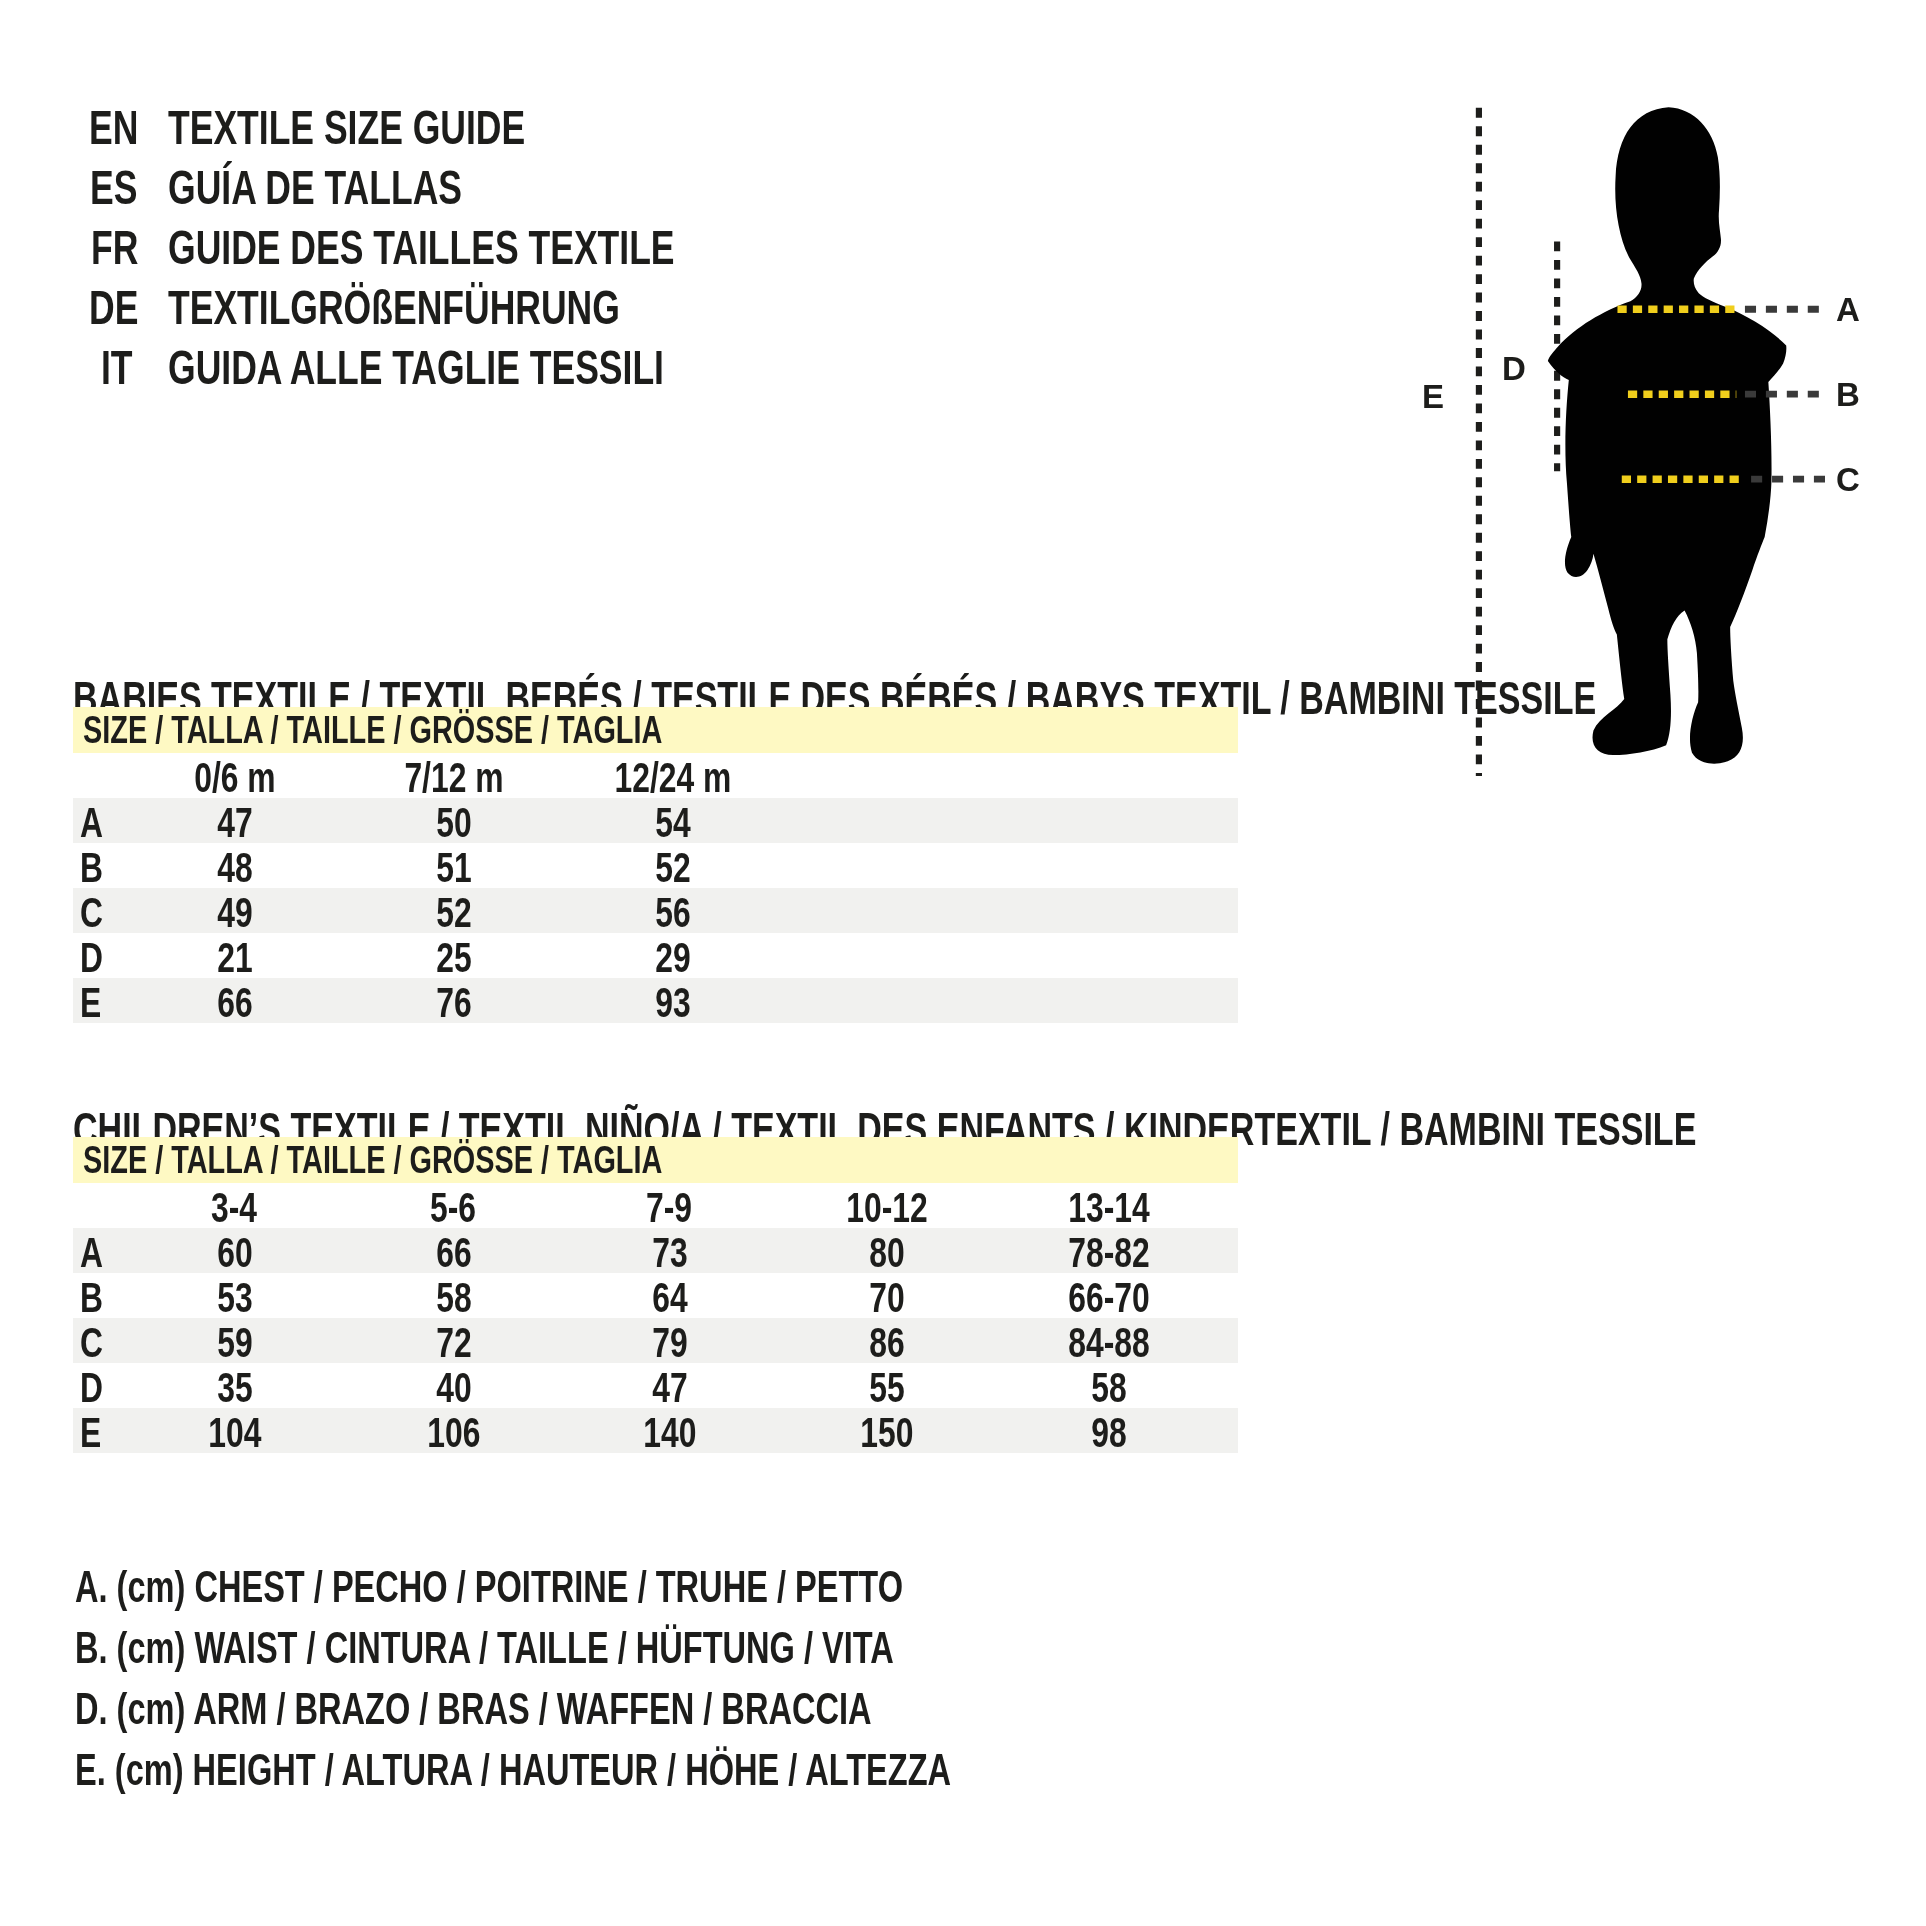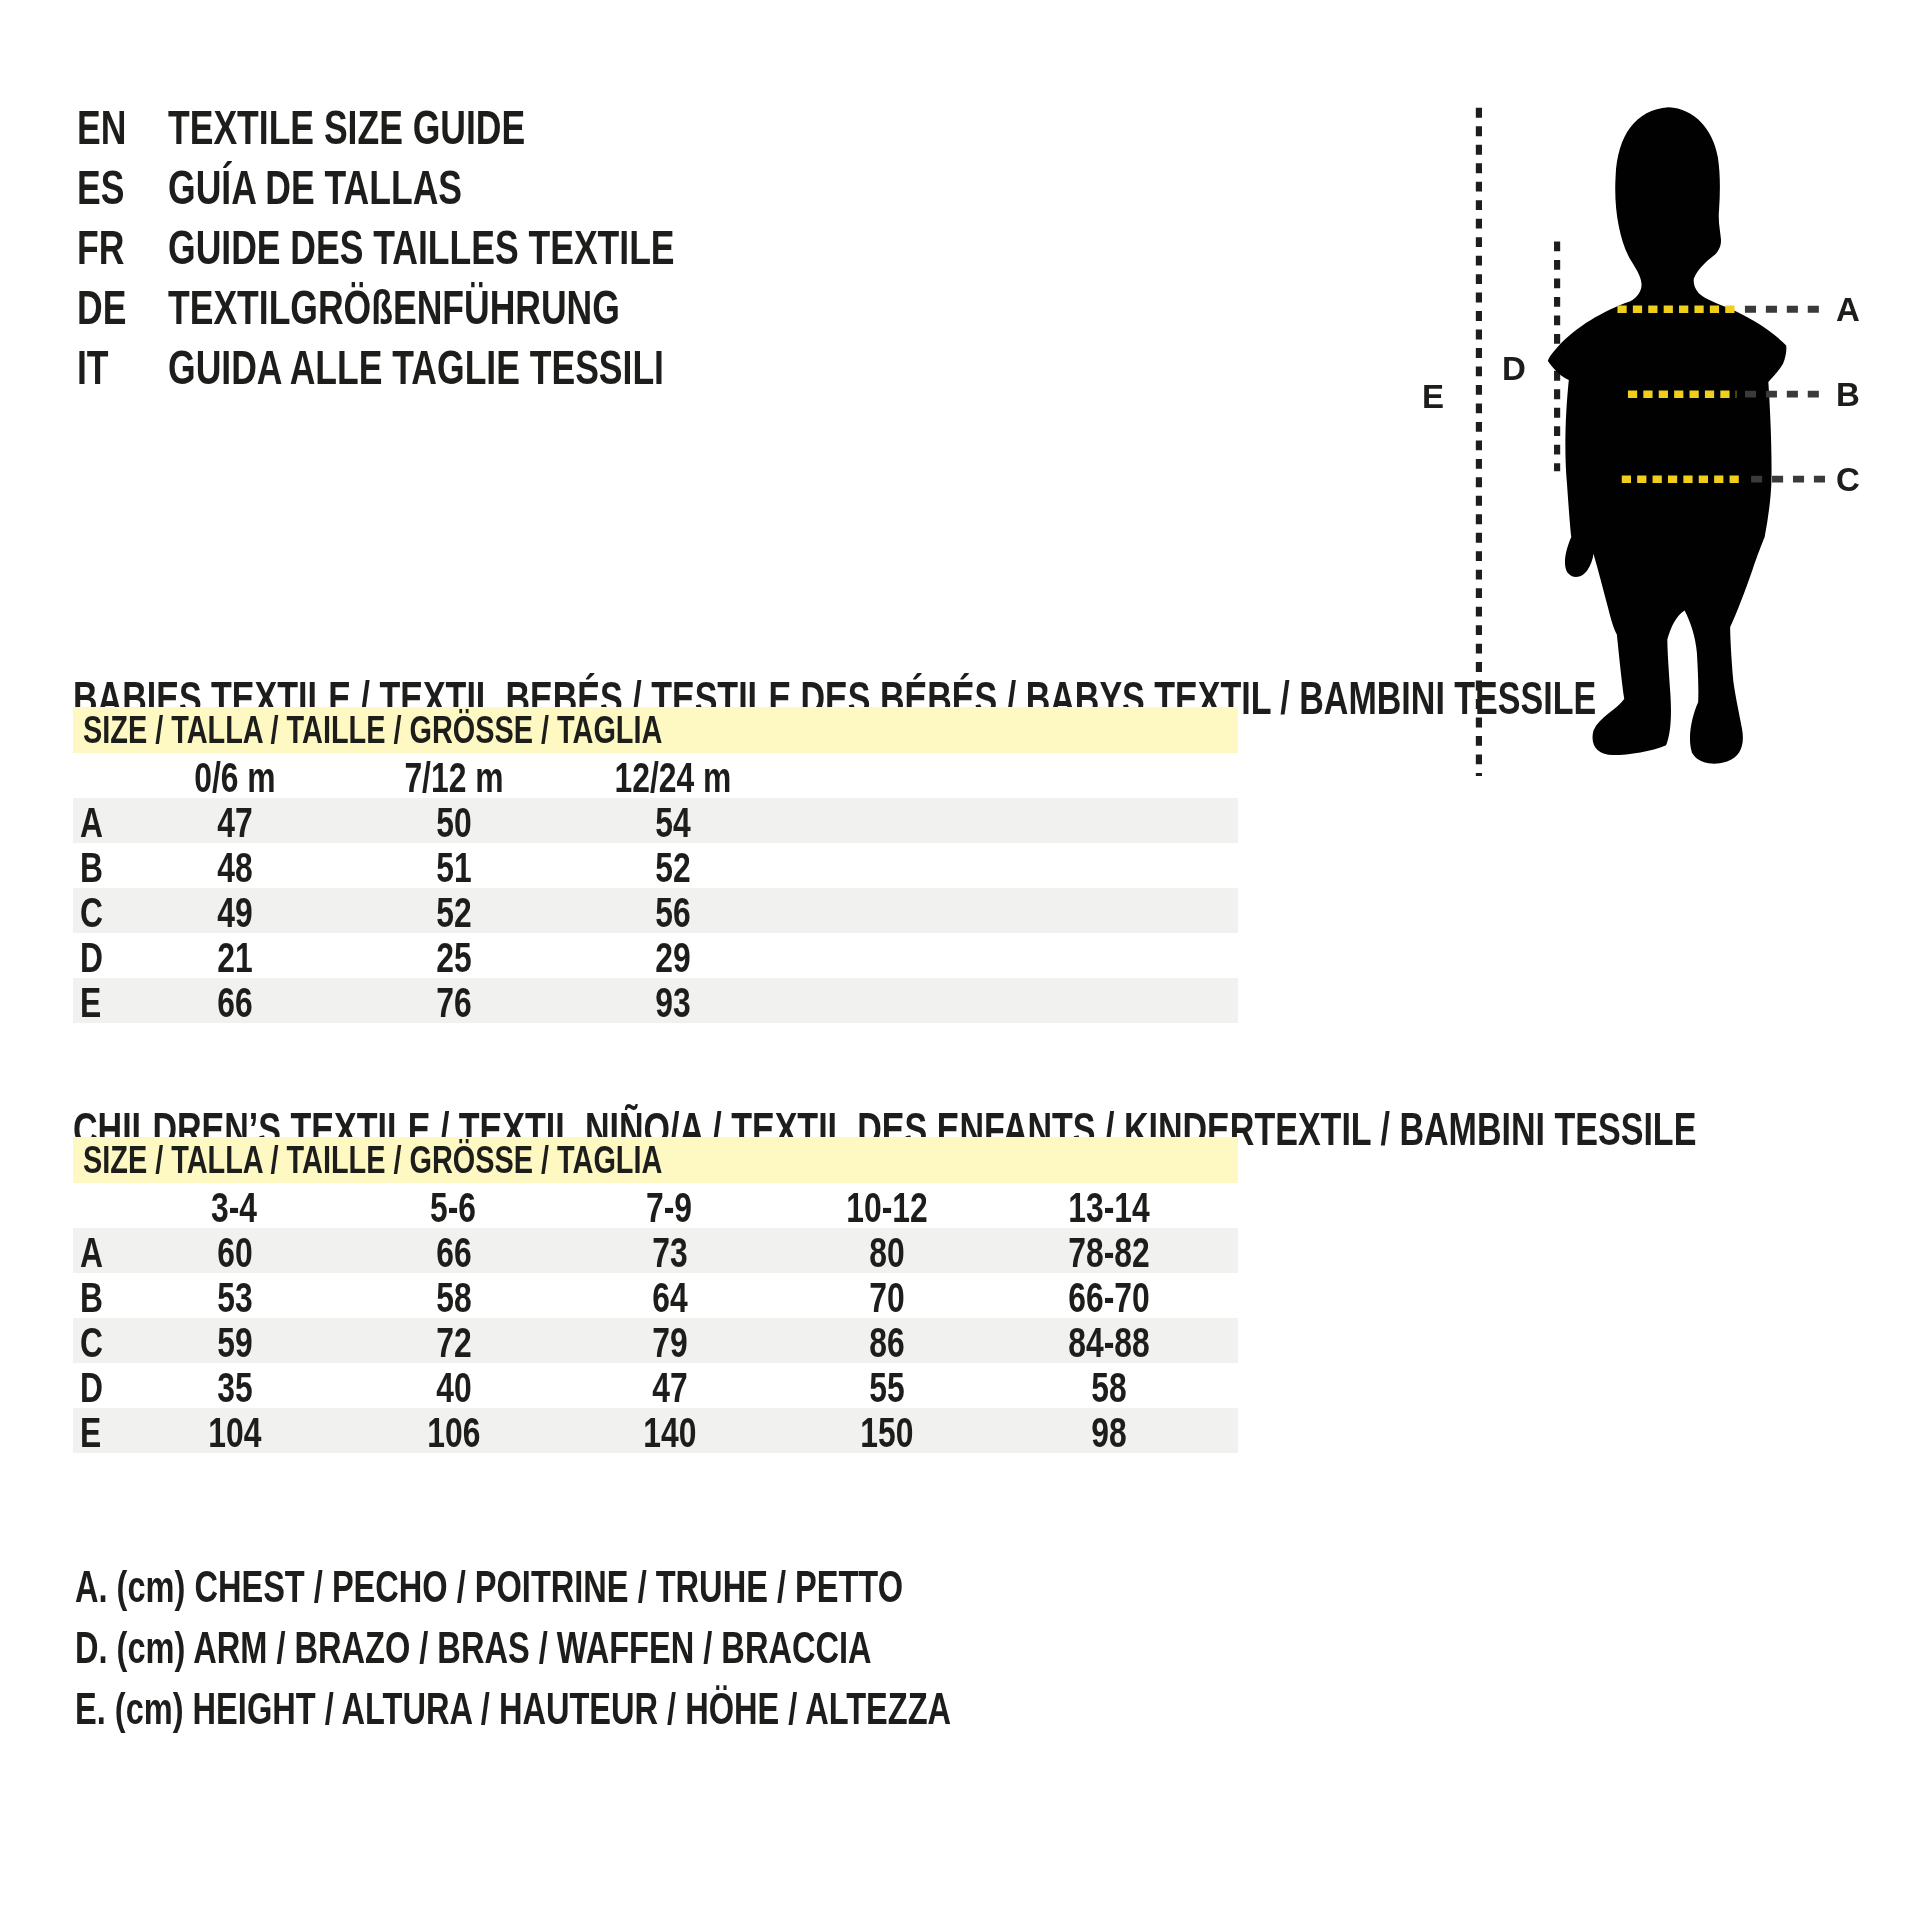--- a/index.html
+++ b/index.html
@@ -9,21 +9,21 @@
     font-family:"Liberation Sans", sans-serif;
     color:#1D1D1B; font-weight:bold;
   }
   
   .cond  { display:inline-block; transform:scaleX(0.74); transform-origin:0 50%; white-space:nowrap; }
   .condc { display:inline-block; transform:scaleX(0.74); transform-origin:50% 50%; white-space:nowrap; }
 
   
   .lang-block { position:absolute; left:77px; top:97px; }
   .lang-row  { display:flex; height:60px; align-items:center; font-size:48px; }
-  .lang-code { width:91px; flex:0 0 91px; }
+  .lang-code { width:91px; flex:0 0 91px;text-align:center; }
   .lang-title{ flex:1 1 auto; }
 
   
   .figure { position:absolute; left:1405px; top:74px; width:521px; height:739px; }
   .figure svg { position:absolute; left:0; top:0; }
   .fig-label { position:absolute; font-size:33px; font-weight:bold; letter-spacing:0.6px; }
 
   
   .sec-head { position:absolute; left:73px; font-size:46px; line-height:49px; }
 
@@ -250,20 +250,23 @@
       <span class="cell"><span class="condc">98</span></span>
       <span></span>
     </div>
   </div>
 
   <section class="legend-block">
     <div class="legend-line">
         <span class="cond">A. (cm) CHEST / PECHO / POITRINE / TRUHE / PETTO</span>
       </div>
     <div class="legend-line">
+        <span class="cond">B. (cm) WAIST / CINTURA / TAILLE / HÜFTUNG / VITA</span>
+      </div>
+    <div class="legend-line">
         <span class="cond">D. (cm) ARM / BRAZO / BRAS / WAFFEN / BRACCIA</span>
       </div>
     <div class="legend-line">
         <span class="cond">E. (cm) HEIGHT / ALTURA / HAUTEUR / HÖHE / ALTEZZA</span>
       </div>
   </section>
 
 </div>
 
 

